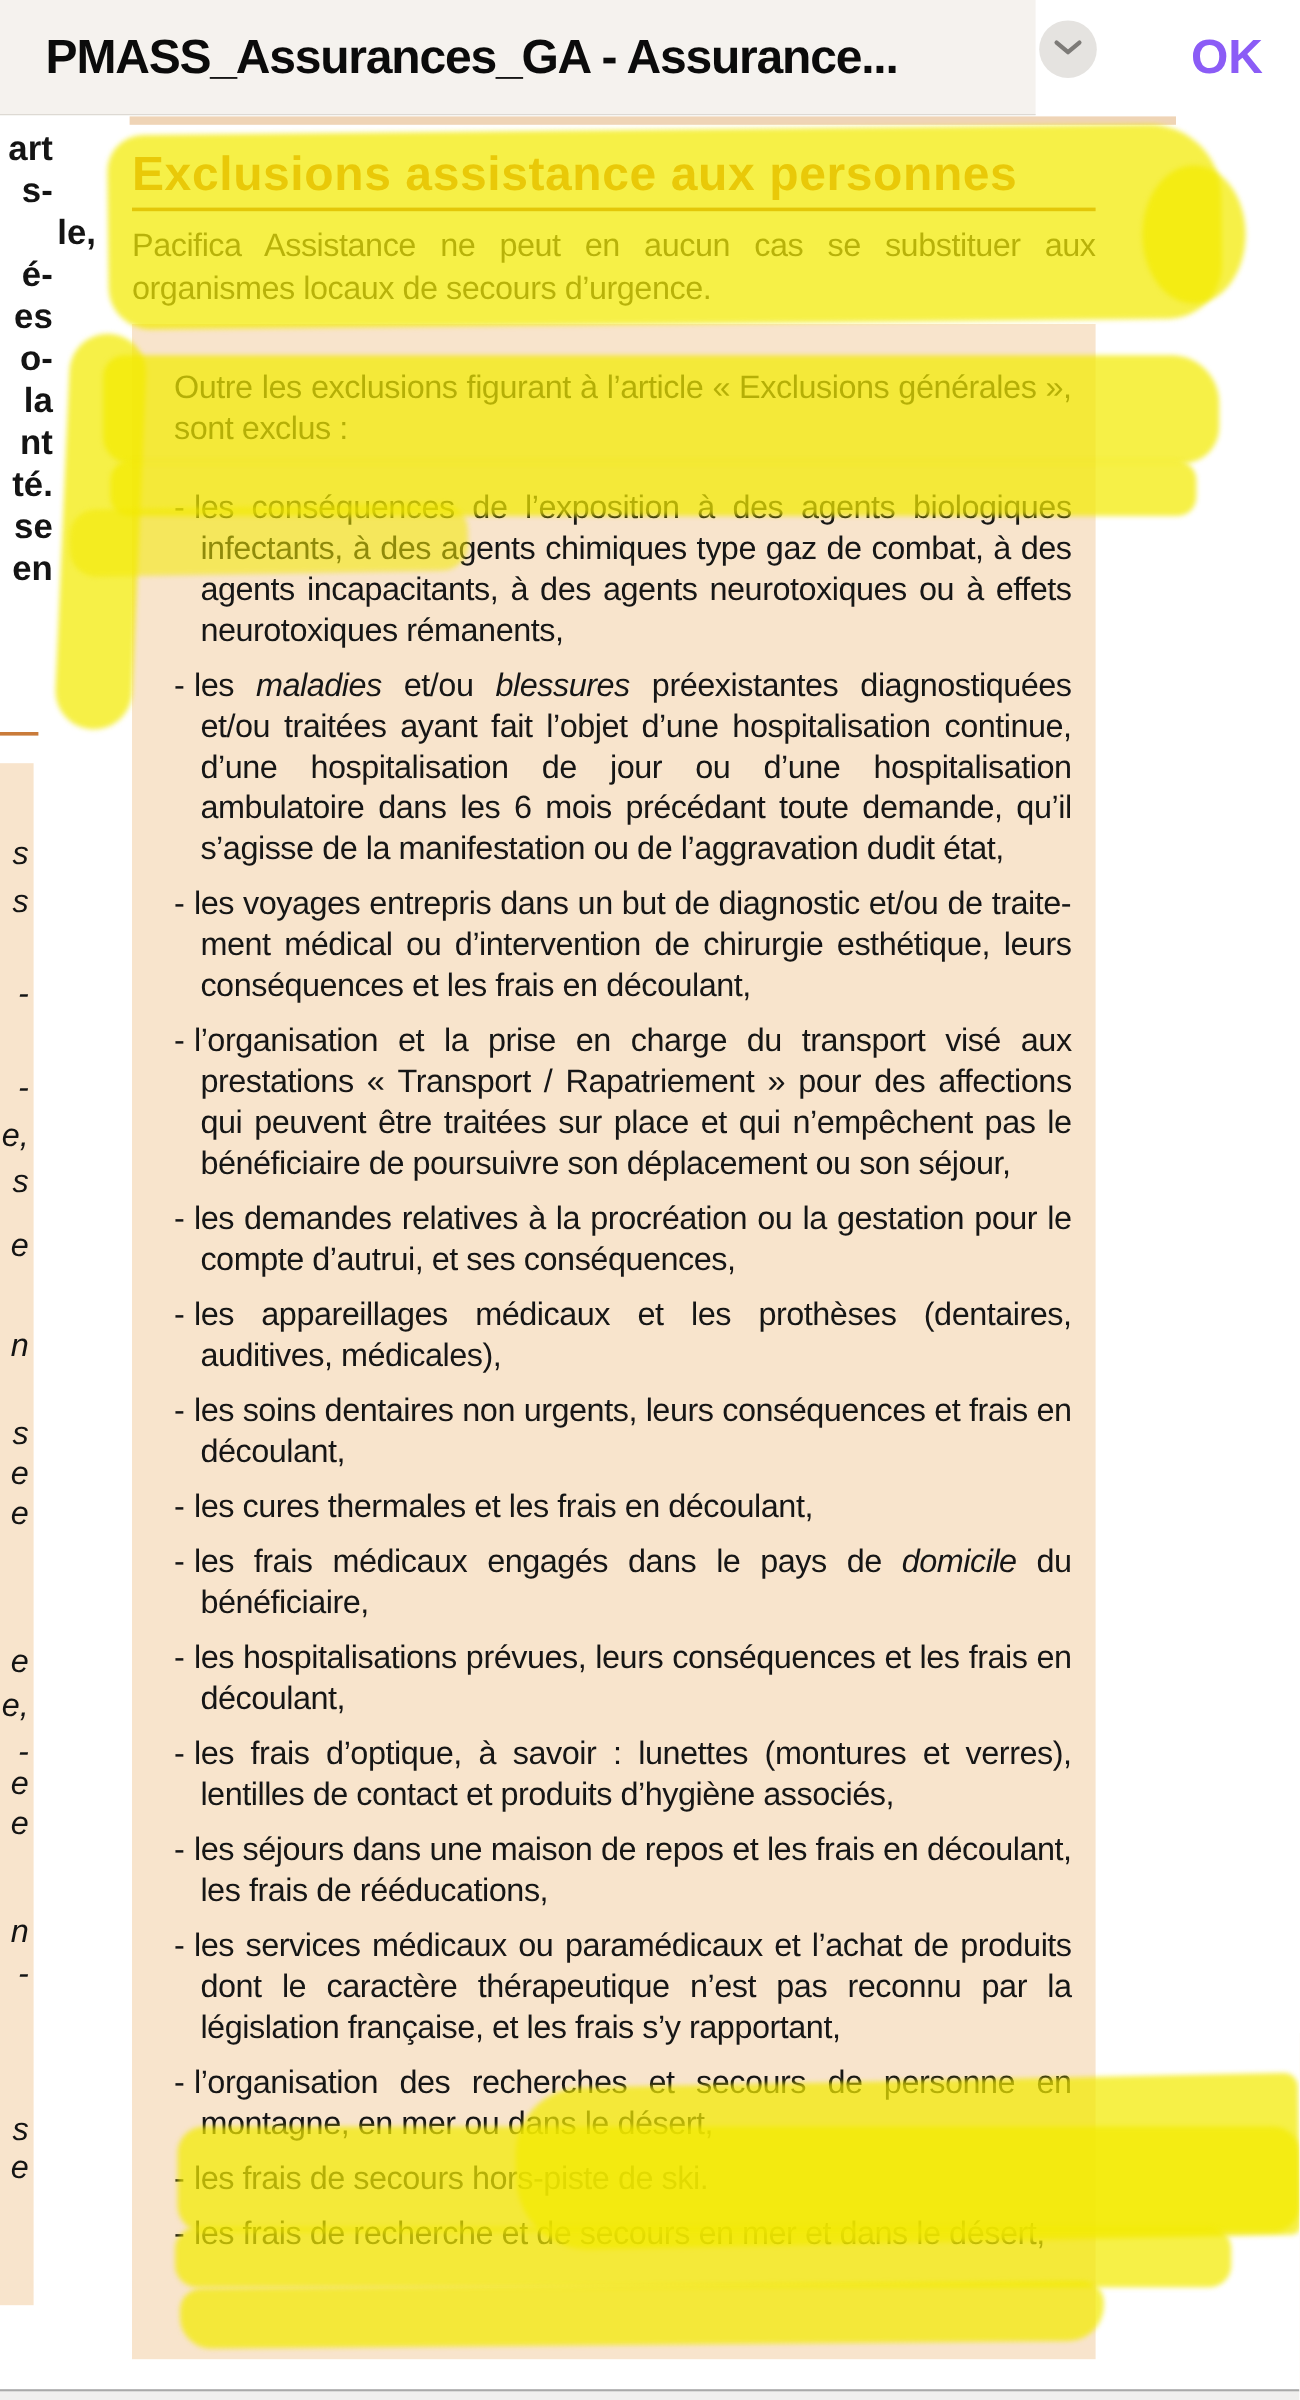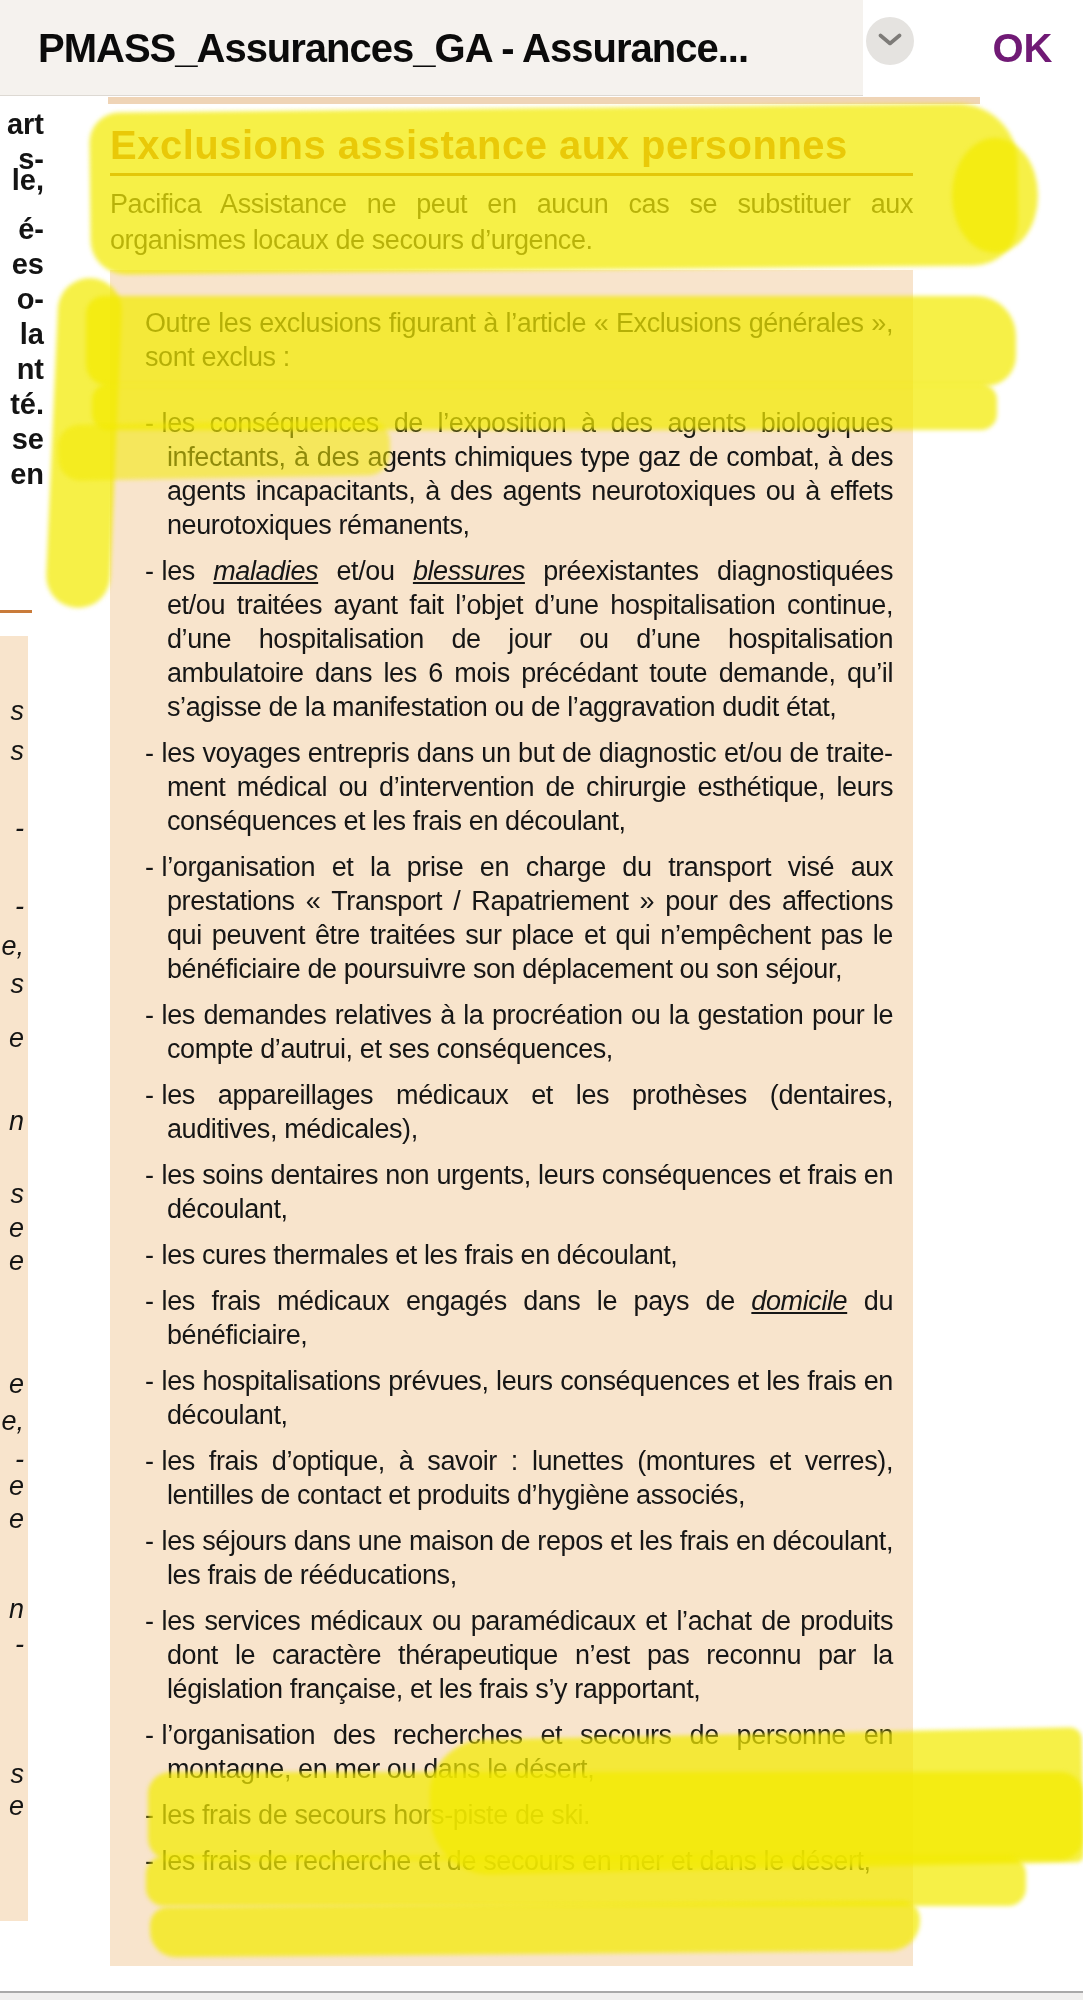--- a/index.html
+++ b/index.html
@@ -24,21 +24,21 @@
   }
   #chevron-btn {
     position:absolute; left:866px; top:17px; width:48px; height:48px;
     border:none; border-radius:50%; background:#e5e3e0; cursor:pointer;
     display:flex; align-items:center; justify-content:center;
   }
   #ok-btn {
     position:absolute; left:975px; top:0; height:96px; width:95px;
     border:none; background:transparent; cursor:pointer;
     font-family:"Liberation Sans", sans-serif;
-    font-size:40px; font-weight:700; color:#701a75;
+    font-size:40px; font-weight:700; color:#8b5cf6;
   }
 
   
   .prev-box-strip {
     position:absolute; left:108px; top:97px; width:872px; height:7px;
     background:#efd4b6;
   }
   #left-beige-box {
     position:absolute; left:0; top:636px; width:28px; height:1285px;
     background:#f8e4cc;
@@ -93,21 +93,21 @@
     position:relative; z-index:2; text-align:justify; margin-bottom:32px;
   }
   #excl-list { list-style:none; }
   #excl-list li {
     position:relative; z-index:2;
     text-align:justify; margin-bottom:12px;
     padding-left:22px; text-indent:-22px;
     hyphens:manual; -webkit-hyphens:manual;
   }
   #excl-list li .marker { margin-right:8px; }
-  #excl-list li em { font-style:italic;text-decoration:underline; }
+  #excl-list li em { font-style:italic; }
 
   
   #bottom-hairline {
     position:absolute; left:0; top:1991px; width:1083px; height:2px;
     background:#a9a9a9; z-index:4;
   }
   #bottom-bar {
     position:absolute; left:0; top:1993px; width:1083px; height:7px;
     background:#f0efee; z-index:4;
   }
@@ -128,21 +128,21 @@
   <div class="hl" id="hlB3" style="border-radius: 16px; left: 92px; top: 384px; width: 905px; height: 46px;"></div>
   <div class="hl soft" id="hlB4" style="border-radius: 22px; transform: rotate(-1deg); left: 58px; top: 422px; width: 332px; height: 56px;"></div>
   <div class="hl" id="hlC1" style="border-radius: 55px 12px 8px 60px; transform: rotate(-1.2deg); left: 430px; top: 1734px; width: 653px; height: 135px;"></div>
   <div class="hl" id="hlC2" style="border-radius: 22px; left: 148px; top: 1772px; width: 935px; height: 88px;"></div>
   <div class="hl" id="hlC3" style="border-radius: 18px; left: 146px; top: 1856px; width: 880px; height: 50px;"></div>
   <div class="hl" id="hlC4" style="border-radius: 18px 18px 30px 26px; transform: rotate(-0.5deg); left: 150px; top: 1904px; width: 770px; height: 50px;"></div>
 
   <div id="left-frags">
       <div class="frag" style="top: 108px;">art</div>
       <div class="frag" style="top: 143px;">s-</div>
-      <div class="frag" style="top: 164px;">le,</div>
+      <div class="frag" style="top: 178px; margin-left: 36px;">le,</div>
       <div class="frag" style="top: 213px;">é-</div>
       <div class="frag" style="top: 248px;">es</div>
       <div class="frag" style="top: 283px;">o-</div>
       <div class="frag" style="top: 318px;">la</div>
       <div class="frag" style="top: 353px;">nt</div>
       <div class="frag" style="top: 388px;">té.</div>
       <div class="frag" style="top: 423px;">se</div>
       <div class="frag" style="top: 458px;">en</div>
       <div class="frag lower" style="top: 695px;">s</div>
       <div class="frag lower" style="top: 735px;">s</div>

